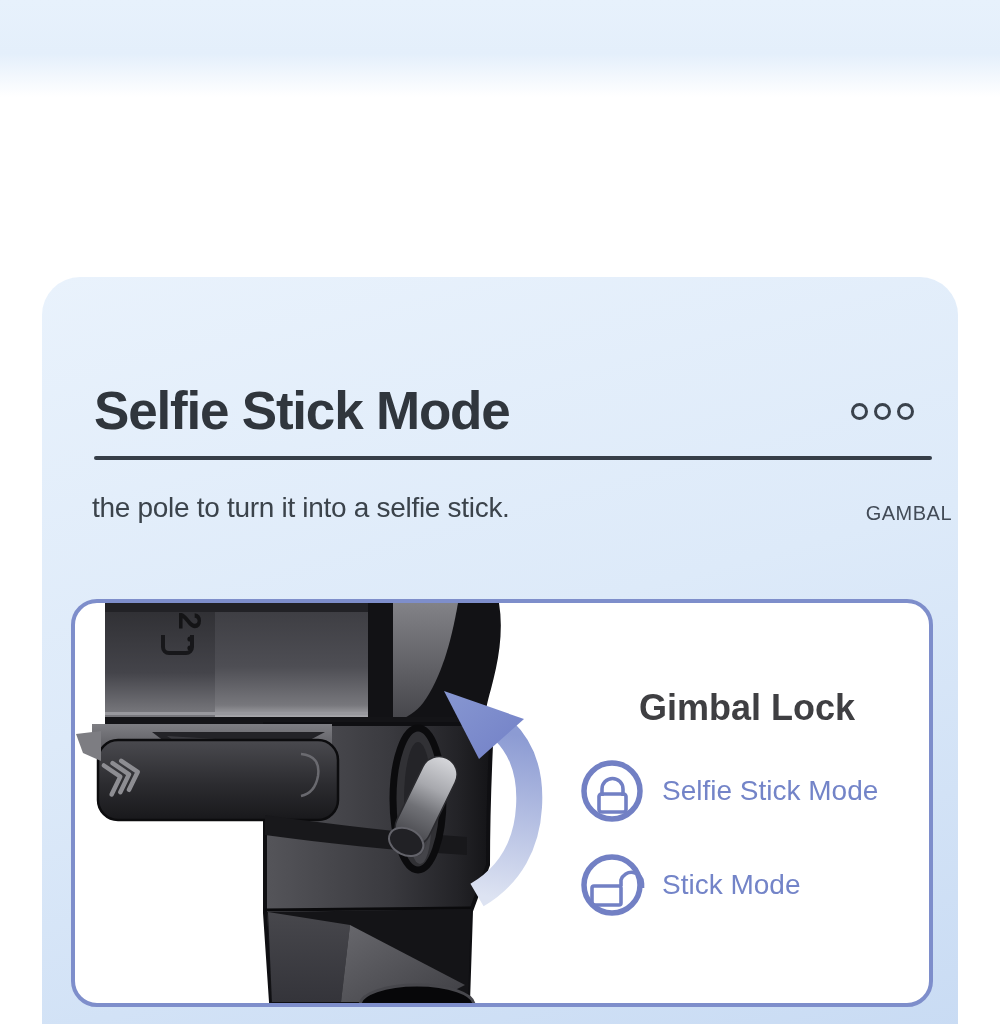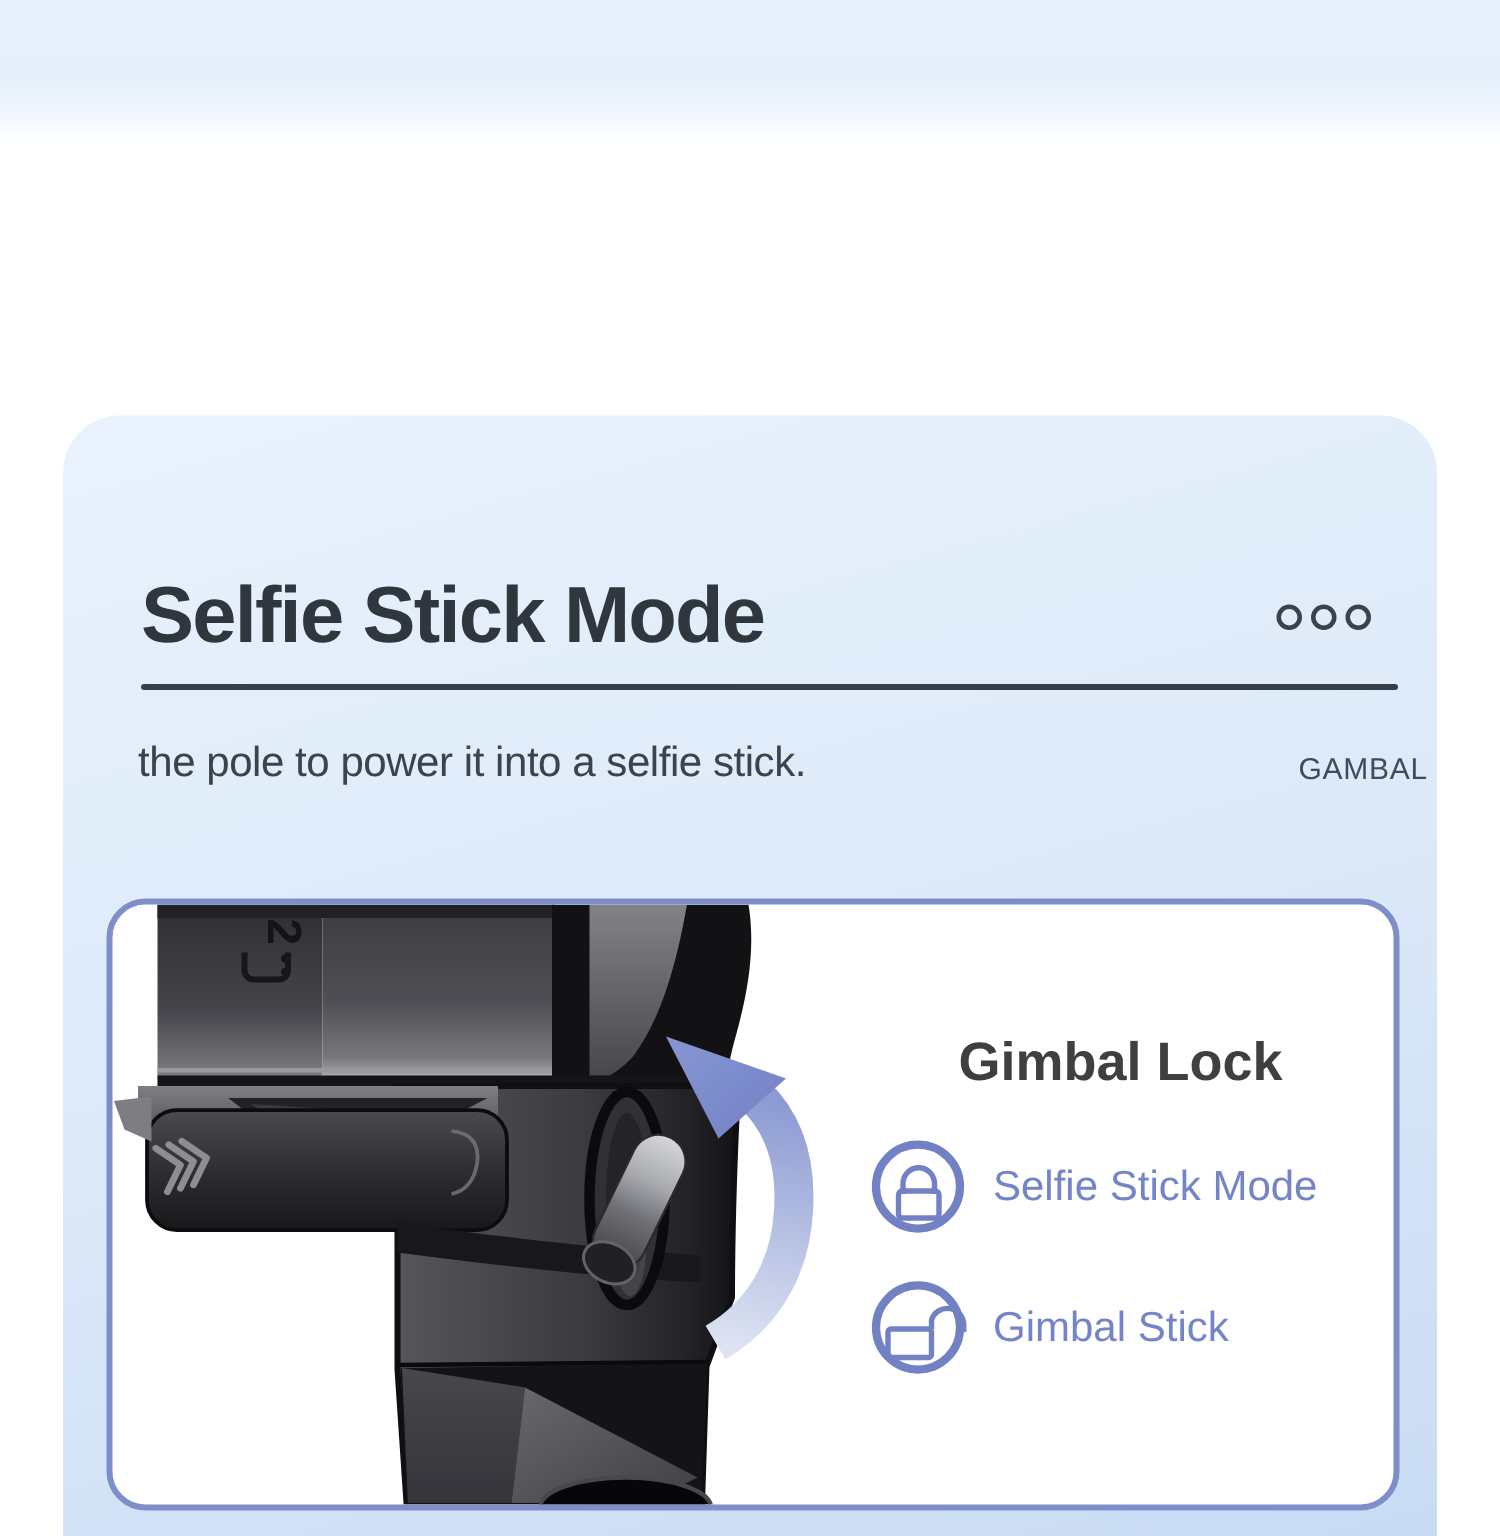--- a/index.html
+++ b/index.html
@@ -49,21 +49,21 @@
 
     <div id="pagination" class="abs" style="left:809px;top:126px;">
       <span class="dot"></span>
       <span class="dot"></span>
       <span class="dot"></span>
     </div>
 
     <div id="divider" class="abs" style="left:52px;top:179px;"></div>
 
     <div id="card-desc" class="abs" style="left:50px;top:212px;">
-      <div>the pole to power it into a selfie stick.</div>
+      <div>the pole to turn it into a selfie stick.</div>
     </div>
 
     <div id="watermark" class="abs" style="left:784px;top:225px;">GAMBAL</div>
 
     <div id="mode-panel" class="abs" style="left:29px;top:322px;">
 
       <svg id="product-art" viewBox="0 0 854 400" xmlns="http://www.w3.org/2000/svg">
         <defs>
           <linearGradient id="gSlabL" x1="0" y1="0" x2="0" y2="1">
             <stop offset="0" stop-color="#2e2e32"></stop>
@@ -191,20 +191,20 @@
         </svg>
         <span class="mode-label">Selfie Stick Mode</span>
       </div>
 
       <div id="mode-row-2" class="mode-row">
         <svg class="mode-icon" viewBox="0 0 64 64" xmlns="http://www.w3.org/2000/svg" style="overflow:visible">
           <circle cx="32" cy="32" r="28" fill="none" stroke="#7280c4" stroke-width="5.5"></circle>
           <rect x="12" y="33" width="29" height="19" rx="2" fill="none" stroke="#7280c4" stroke-width="3.6"></rect>
           <path d="M 41 33 v -6 a 11 11 0 0 1 21.5 3.5 v 4.5" fill="none" stroke="#7280c4" stroke-width="3.6"></path>
         </svg>
-        <span class="mode-label">Gimbal Stick</span>
+        <span class="mode-label">Stick Mode</span>
       </div>
 
     </div>
 
   </div>
 
 </div>
 
 </body></html>

